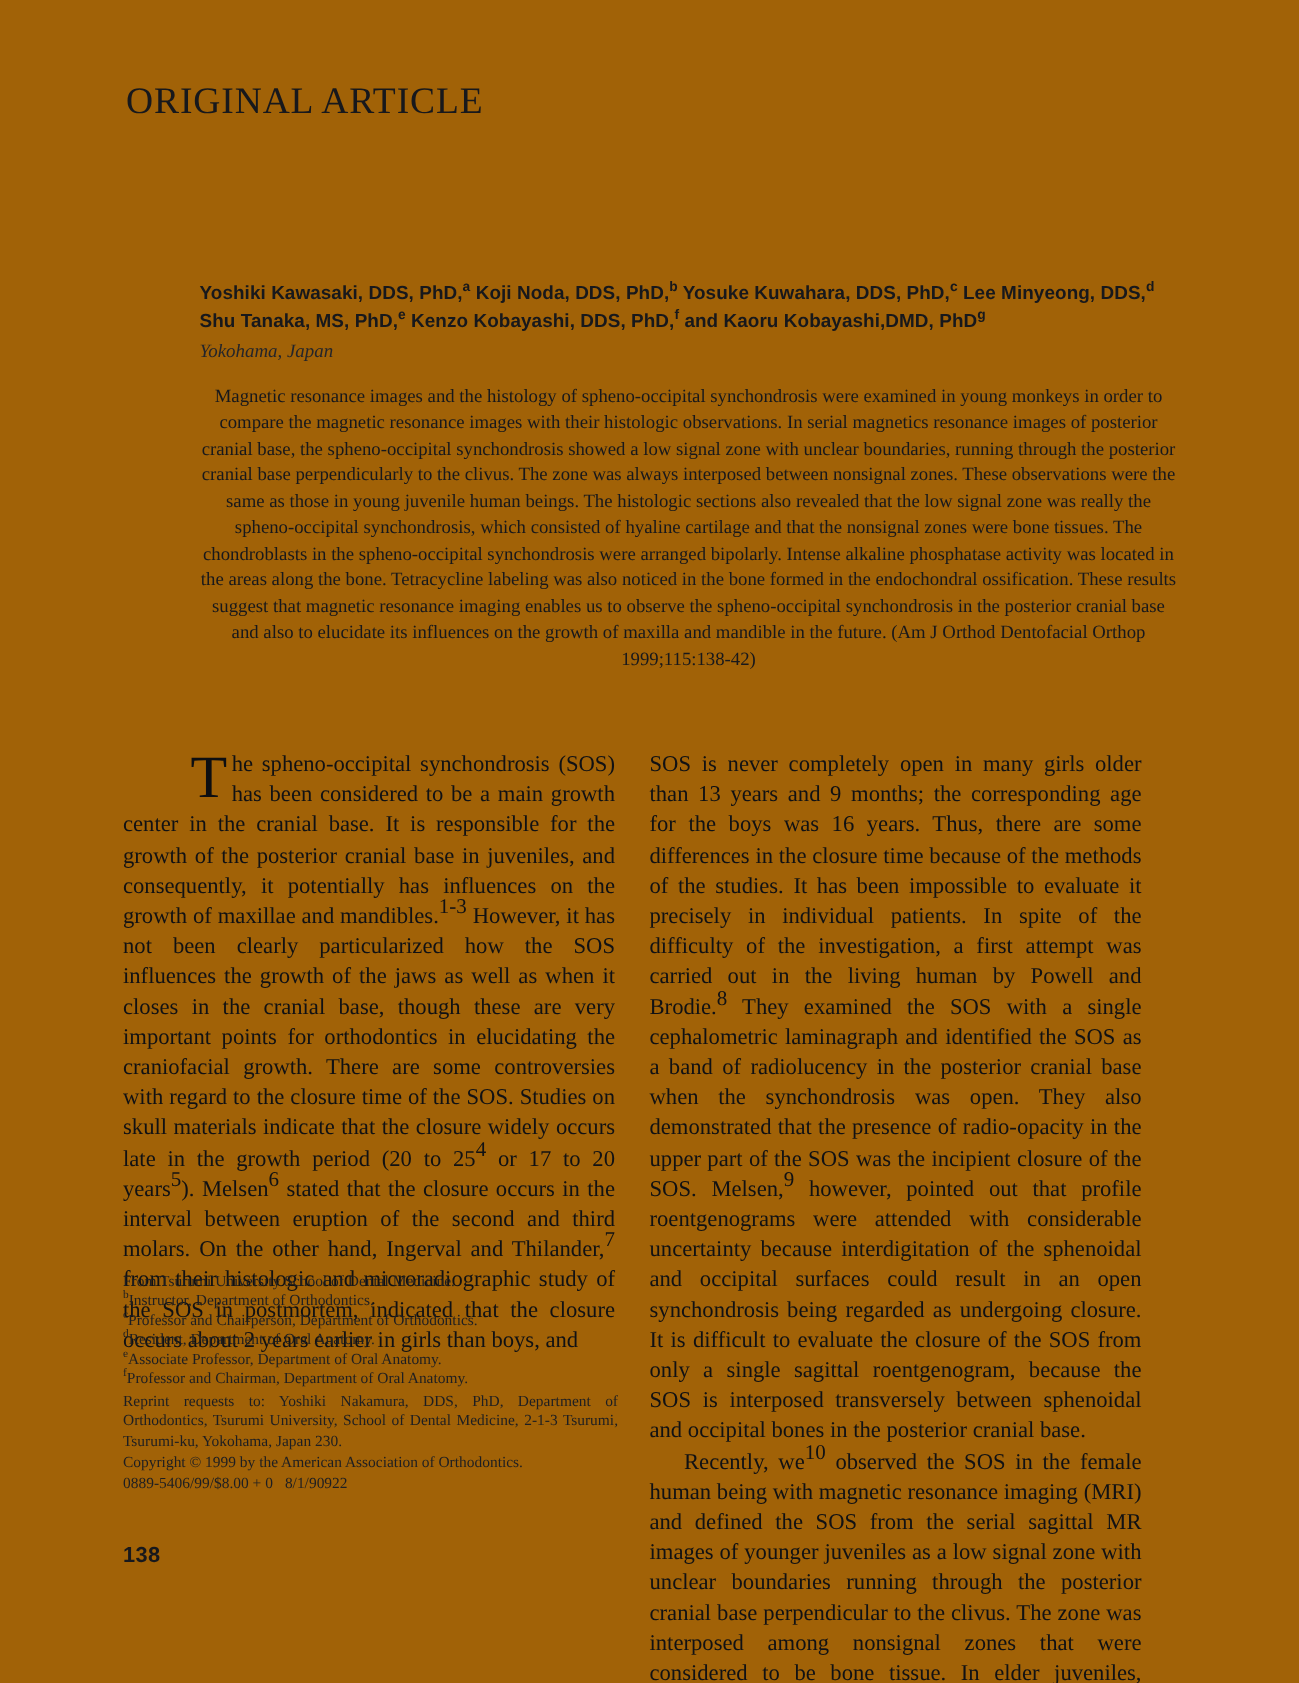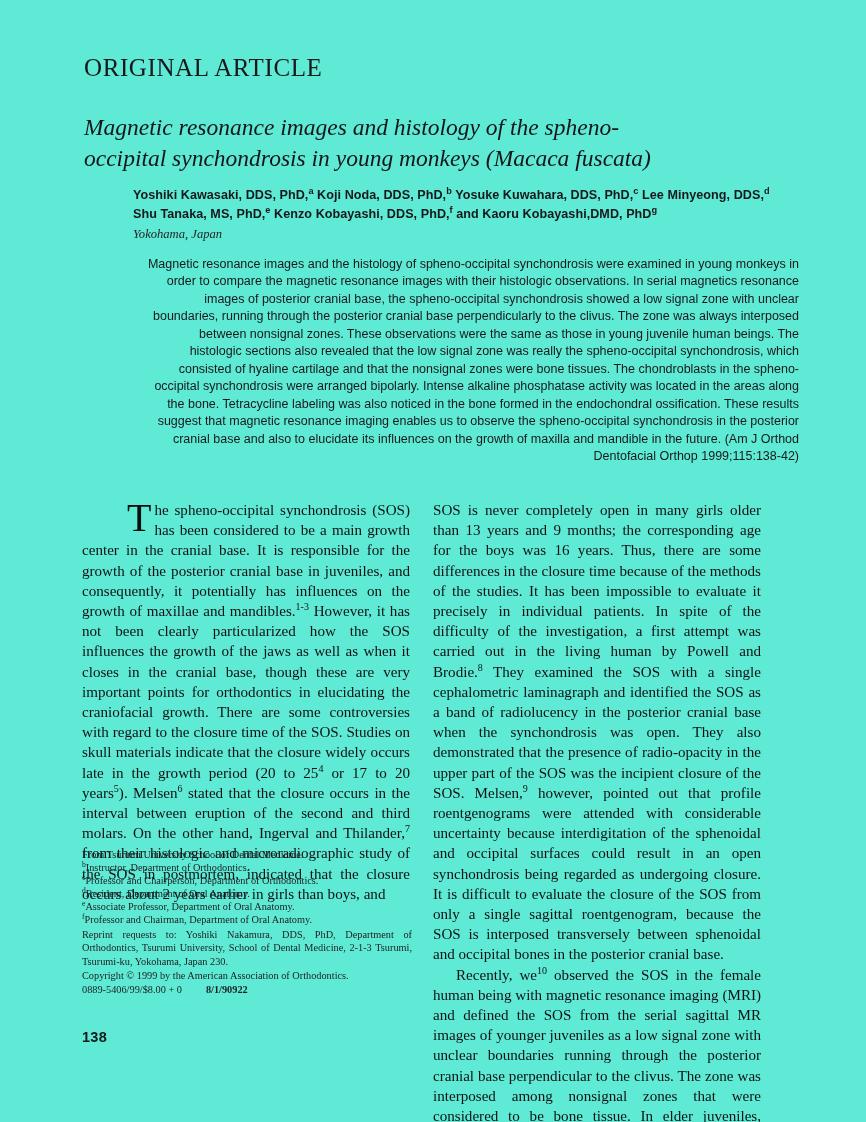--- a/index.html
+++ b/index.html
@@ -13,21 +13,21 @@
     position: relative;
     font-family: "Liberation Serif", "DejaVu Serif", serif;
     color: #1a1a1a;
     overflow: hidden;
   }
   .page {
     position: absolute;
     left: 0; top: 0;
     width: 866px;
     height: 1122px;
-    background: #5eead4;
+    background: #a16207;
   }
 
   
   .kicker {
     position: absolute;
     left: 84px;
     top: 54px;
     font-family: "Liberation Serif", "DejaVu Serif", serif;
     font-size: 25px;
     letter-spacing: 0.6px;
@@ -75,26 +75,25 @@
     font-style: italic;
     font-size: 12.6px;
     color: #24252a;
   }
 
   .abstract {
     position: absolute;
     left: 133px;
     top: 256px;
     width: 652px;
-    font-family: Liberation Sans, sans-serif;
+    font-family: Liberation Serif, serif;
     font-size: 12.5px;
     line-height: 17.45px;
     color: #17181c;
-    text-align: right;
-    margin-left: 14px;
+    text-align: center;
   }
 
   
   .col {
     position: absolute;
     top: 500px;
     width: 328px;
     font-family: "Liberation Serif", "DejaVu Serif", serif;
     font-size: 15.1px;
     line-height: 20.2px;
@@ -102,21 +101,21 @@
     text-justify: inter-word;
     color: #101114;
     hyphens: manual;
   }
   .col-left  { left: 82px;  }
   .col-right { left: 433px; }
 
   .col p { margin: 0; }
   .col p.indent { text-indent: 23px; }
   .col sup {
-    font-size: 10px;
+    font-size: 14px;
     vertical-align: super;
     line-height: 0;
   }
 
   .dropcap {
     float: left;
     font-family: "Liberation Serif", "DejaVu Serif", serif;
     font-size: 40px;
     line-height: 33px;
     padding: 0 3px 0 0;
@@ -147,22 +146,22 @@
     margin-top: 1.5px;
   }
   .footnotes .reprint {
     text-align: justify;
     line-height: 13.3px;
   }
   .footnotes .issn {
     font-family: "Liberation Serif", "DejaVu Serif", serif;
   }
   .footnotes .issn b {
-    font-weight: bold;
-    margin-left: 24px;
+    font-weight: normal;
+    margin-left: 8px;
     text-align: center;
   }
 
   .folio {
     position: absolute;
     left: 82px;
     top: 1029px;
     font-family: "Liberation Sans", "DejaVu Sans", sans-serif;
     font-weight: bold;
     font-size: 14.5px;
@@ -170,24 +169,20 @@
     letter-spacing: 0.3px;
   }
 </style>
 </head>
 <body>
 
 <div class="page">
 
   <div class="kicker">ORIGINAL ARTICLE</div>
 
-  <div class="title">
-    <span class="tline">Magnetic resonance images and histology of the spheno-</span>
-    <span class="tline">occipital synchondrosis in young monkeys (Macaca fuscata)</span>
-  </div>
 
   <div class="authors" id="author-list"><span>Yoshiki Kawasaki, DDS, PhD,</span><sup>a</sup><span> Koji Noda, DDS, PhD,</span><sup>b</sup><span> Yosuke Kuwahara, DDS, PhD,</span><sup>c</sup><span> Lee Minyeong, DDS,</span><sup>d</sup><span> Shu Tanaka, MS, PhD,</span><sup>e</sup><span> Kenzo Kobayashi, DDS, PhD,</span><sup>f</sup><span> and Kaoru Kobayashi,DMD, PhD</span><sup>g</sup></div>
 
   <div class="affil-city">Yokohama, Japan</div>
 
   <div class="abstract">Magnetic resonance images and the histology of spheno-occipital synchondrosis were examined in young monkeys in order to compare the magnetic resonance images with their histologic observations. In serial magnetics resonance images of posterior cranial base, the spheno-occipital synchondrosis showed a low signal zone with unclear boundaries, running through the posterior cranial base perpendicularly to the clivus. The zone was always interposed between nonsignal zones. These observations were the same as those in young juvenile human beings. The histologic sections also revealed that the low signal zone was really the spheno-occipital synchondrosis, which consisted of hyaline cartilage and that the nonsignal zones were bone tissues. The chondroblasts in the spheno-occipital synchondrosis were arranged bipolarly. Intense alkaline phosphatase activity was located in the areas along the bone. Tetracycline labeling was also noticed in the bone formed in the endochondral ossification. These results suggest that magnetic resonance imaging enables us to observe the spheno-occipital synchondrosis in the posterior cranial base and also to elucidate its influences on the growth of maxilla and mandible in the future. (Am J Orthod Dentofacial Orthop 1999;115:138-42)</div>
 
   <div class="col col-left">
     <p>
       <span class="dropcap">T</span><span>he spheno-occipital synchondrosis (SOS) has been considered to be a main growth center in the cranial base. It is responsible for the growth of the posterior cranial base in juveniles, and consequently, it potentially has influences on the growth of maxillae and mandibles.</span><sup>1-3</sup><span> However, it has not been clearly particularized how the SOS influences the growth of the jaws as well as when it closes in the cranial base, though these are very important points for orthodontics in elucidating the craniofacial growth. There are some controversies with regard to the closure time of the SOS. Studies on skull materials indicate that the closure widely occurs late in the growth period (20 to 25</span><sup>4</sup><span> or 17 to 20 years</span><sup>5</sup><span>). Melsen</span><sup>6</sup><span> stated that the closure occurs in the interval between eruption of the second and third molars. On the other hand, Ingerval and Thilander,</span><sup>7</sup><span> from their histologic and microradiographic study of the SOS in postmortem, indicated that the closure occurs about 2 years earlier in girls than boys, and</span>

